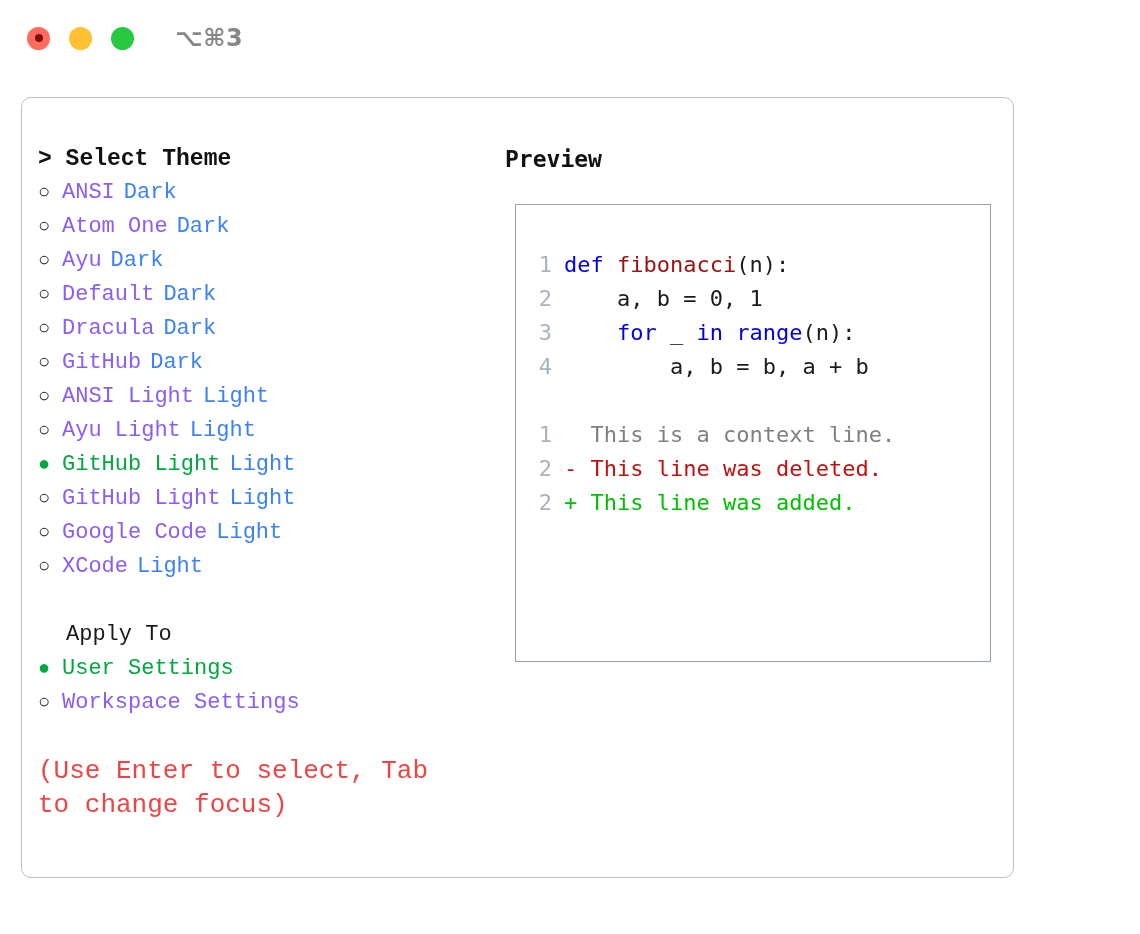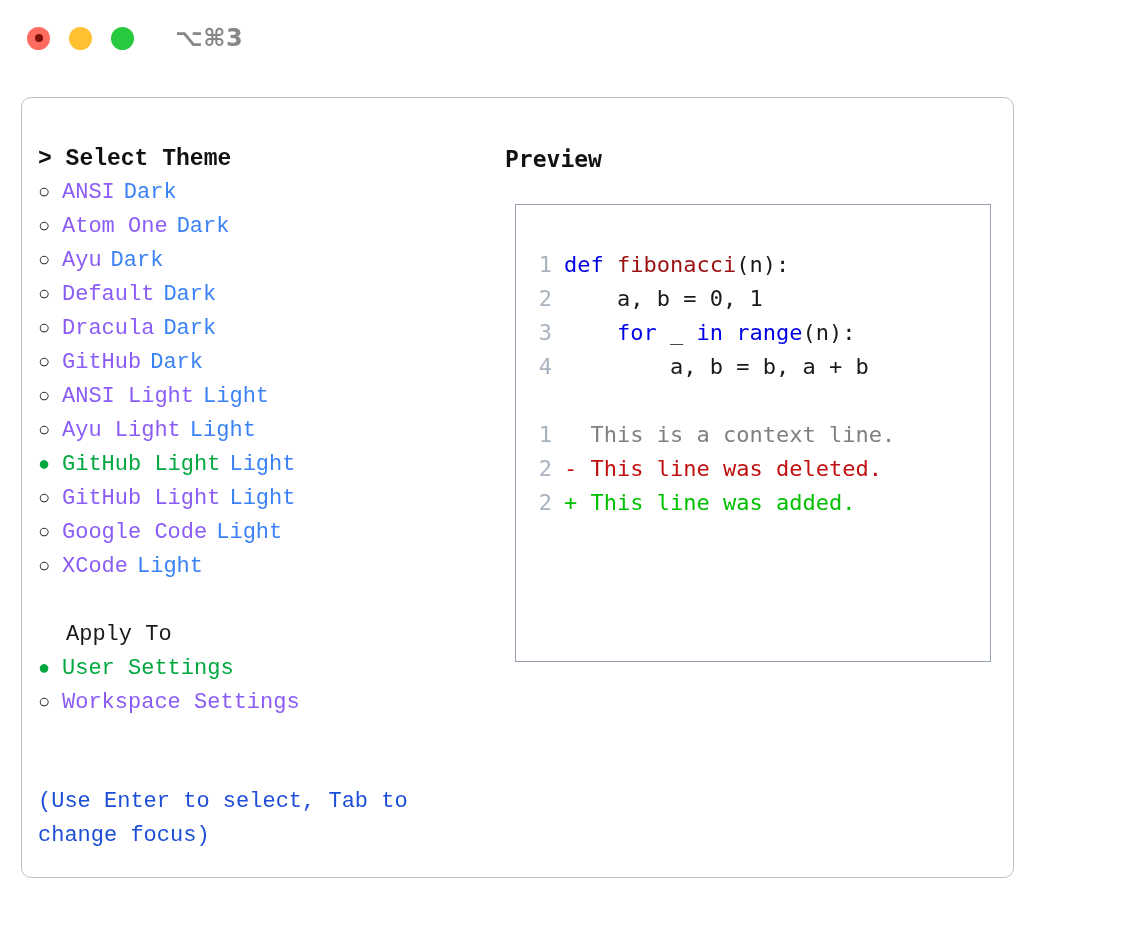--- a/index.html
+++ b/index.html
@@ -121,26 +121,25 @@
   }
   .section-head {
     font-size: 22px;
     line-height: 34px;
     color: #1a1a1a;
     padding-left: 28px;
     white-space: pre;
   }
   .spacer-line { height: 34px; }
   .hint {
-    font-size: 22px;
-    line-height: 34px;
-    color: #1d4ed8;
+    font-size: 26px;
+    line-height: 34px;
+    color: #ef4444;
     width: 412px;
     white-space: normal;
-    margin-top: 31px;
   }
 
   
   .right-pane {
     position: absolute;
     left: 483px;
     top: 44px;
     width: 490px;
   }
   .preview-title {

